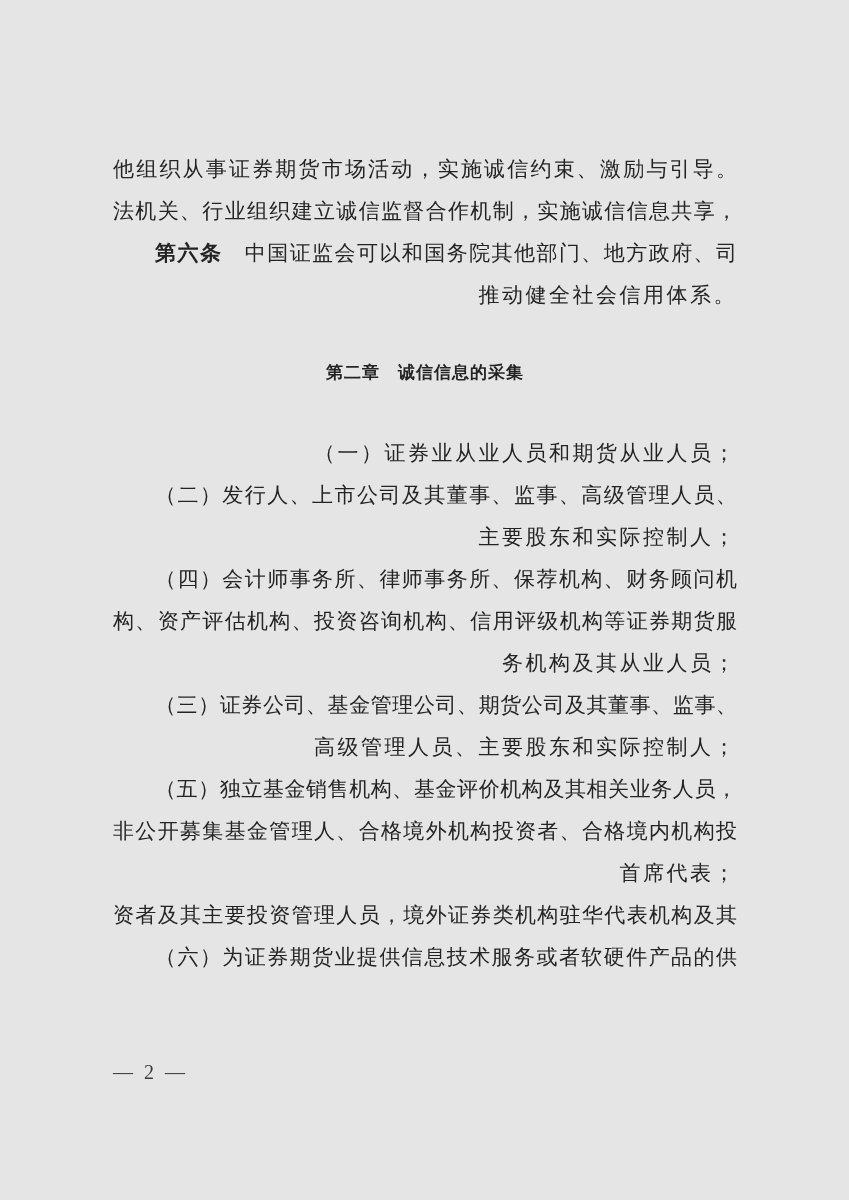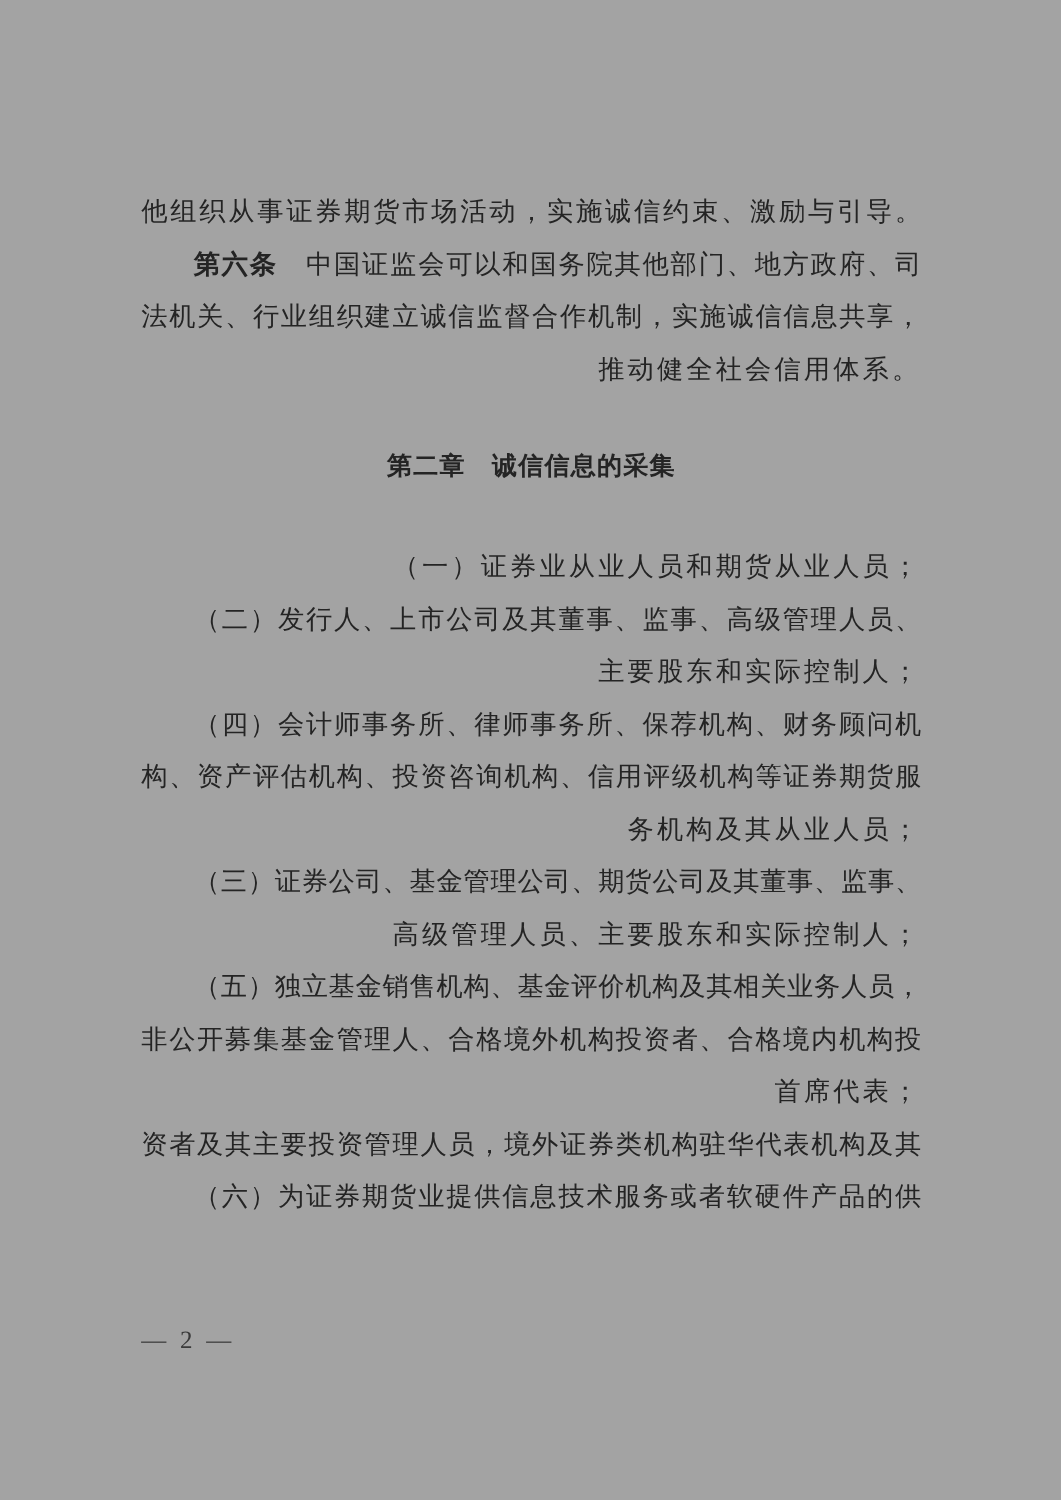--- a/index.html
+++ b/index.html
@@ -4,21 +4,21 @@
 <style>
   html, body {
     margin: 0;
     padding: 0;
     background: #ffffff;
   }
   .page {
     position: relative;
     width: 849px;
     height: 1200px;
-    background: #a3a3a3;
+    background: #e5e5e5;
     font-family: "Liberation Serif", "DejaVu Serif", serif;
     color: #242424;
     overflow: hidden;
   }
   .content {
     position: absolute;
     left: 113px;
     top: 148px;
     width: 624px;
   }
@@ -39,21 +39,21 @@
     letter-spacing: 2.5px;
   }
   .line.first-indent {
     text-indent: 42px;
   }
   .article-lead {
     font-weight: 700;
     font-family: "Liberation Sans", "DejaVu Sans", sans-serif;
   }
   .chapter-heading {
-    font-size: 20px;
+    font-size: 17px;
     line-height: 42px;
     font-weight: 700;
     font-family: "Liberation Sans", "DejaVu Sans", sans-serif;
     text-align: center;
     letter-spacing: 1px;
     margin: 36px 0 38px 0;
   }
   .page-footer {
     position: absolute;
     left: 113px;
@@ -67,22 +67,22 @@
 </style>
 </head>
 <body>
 
 <div class="page">
   <div class="content">
       <div class="para">
         <div class="line justified">他组织从事证券期货市场活动，实施诚信约束、激励与引导。</div>
       </div>
       <div class="para">
+        <div class="line justified">法机关、行业组织建立诚信监督合作机制，实施诚信信息共享，</div>
         <div class="line justified first-indent"><span class="article-lead">第六条</span>　中国证监会可以和国务院其他部门、地方政府、司</div>
-        <div class="line justified">法机关、行业组织建立诚信监督合作机制，实施诚信信息共享，</div>
         <div class="line plain">推动健全社会信用体系。</div>
       </div>
       <div class="chapter-heading">第二章　诚信信息的采集</div>
       <div class="para">
         <div class="line plain first-indent">（一）证券业从业人员和期货从业人员；</div>
       </div>
       <div class="para">
         <div class="line justified first-indent">（二）发行人、上市公司及其董事、监事、高级管理人员、</div>
         <div class="line plain">主要股东和实际控制人；</div>
       </div>

